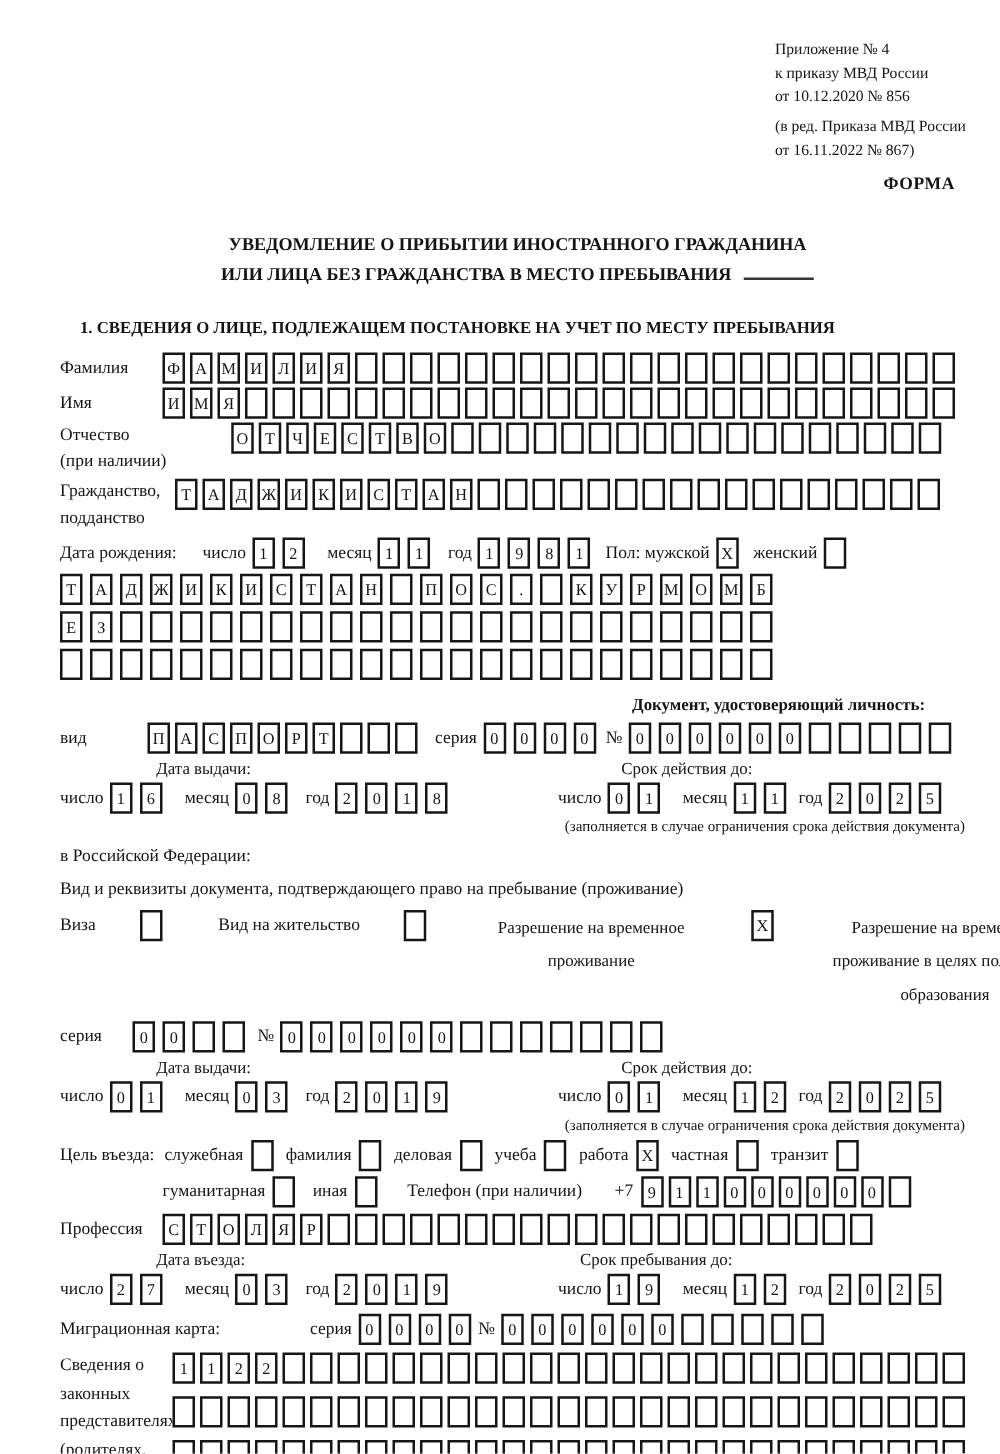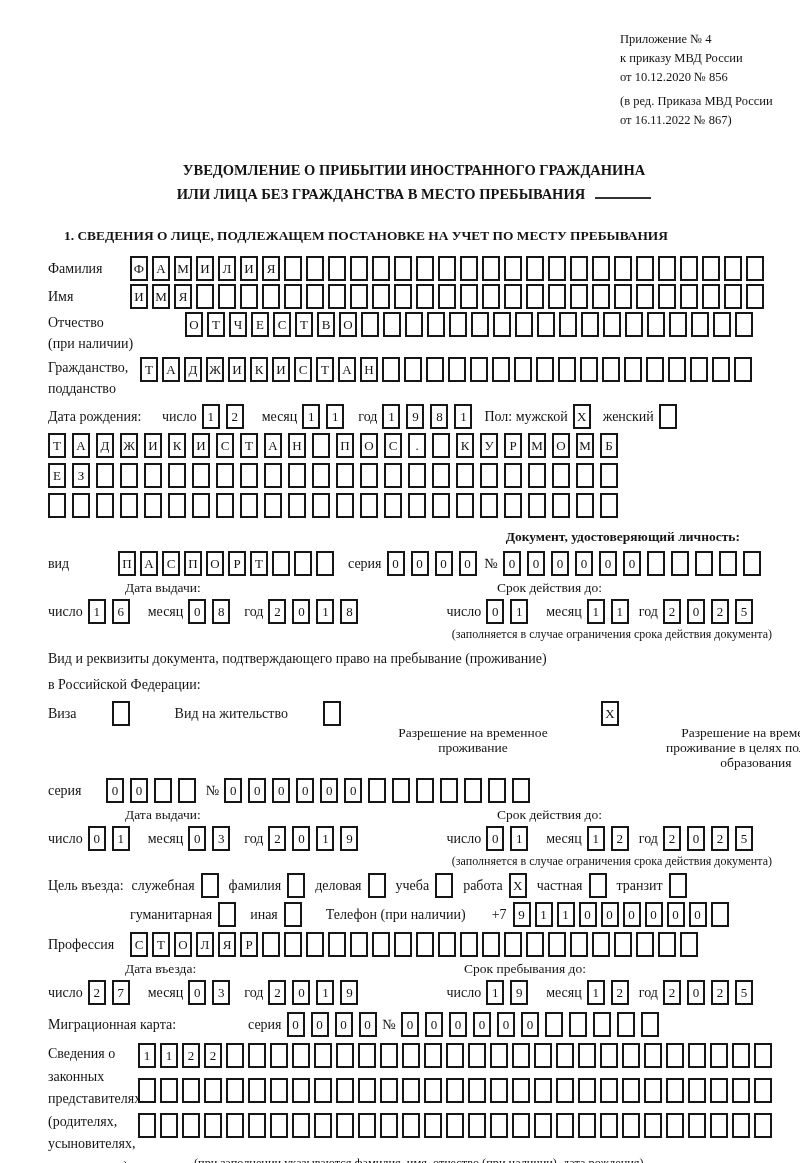--- a/index.html
+++ b/index.html
@@ -44,39 +44,40 @@
   
   .center-bold{text-align:right;font-weight:bold;font-size:13.5px;margin:7px 40px 6px 0;}
   
   .dhead{position:relative;height:18px;margin-top:4px;font-size:13.5px;}
   .dhead span{position:absolute;top:0;}
   .note{text-align:right;padding-right:8px;font-size:12px;margin:2px 0 4px 0;}
   .para{line-height:25px;margin-bottom:1px;}
   
   .opts{align-items:flex-start;margin-top:4px;gap:29px;}
   .optlbl{line-height:25px;margin-right:6px;flex:0 0 auto;}
-  .optblock{text-align:center;line-height:15px;font-size:13.5px;flex:0 0 auto;margin-top:24px;}
+  .optblock{text-align:center;line-height:27px;font-size:13.5px;flex:0 0 auto;}
   .w175{width:178px;} .w185{width:188px;}
   .ml14{margin-left:14px;} .ml16{margin-left:16px;} .ml10{margin-left:10px;}
   .caption{font-size:12.3px;margin:8px 0 0 56px;}
   .repsrows .boxes{margin-bottom:10px;}
 </style>
 </head>
 <body>
 
 <div class="page">
 
   <div class="hdr">
     <div>Приложение № 4</div>
     <div>к приказу МВД России</div>
     <div>от 10.12.2020 № 856</div>
     <div class="ed">(в ред. Приказа МВД России</div>
     <div>от 16.11.2022 № 867)</div>
   </div>
 
+  <div class="forma">ФОРМА</div>
 
   <div class="title">
     <div>УВЕДОМЛЕНИЕ О ПРИБЫТИИ ИНОСТРАННОГО ГРАЖДАНИНА</div>
     <div><span>ИЛИ ЛИЦА БЕЗ ГРАЖДАНСТВА В МЕСТО ПРЕБЫВАНИЯ</span><span class="tline"></span></div>
   </div>
 
   <div class="sec1">1. СВЕДЕНИЯ О ЛИЦЕ, ПОДЛЕЖАЩЕМ ПОСТАНОВКЕ НА УЧЕТ ПО МЕСТУ ПРЕБЫВАНИЯ</div>
 
   <div class="frow">
     <span class="lbl w82">Фамилия</span>
@@ -406,22 +407,22 @@
     <span class="dlbl" style="margin-left:4px">год</span>
     <span class="boxes dboxes">
         <span class="box">2</span>
         <span class="box">0</span>
         <span class="box">2</span>
         <span class="box">5</span>
       </span>
   </div>
   <div class="note">(заполняется в случае ограничения срока действия документа)</div>
 
+  <div class="para">в Российской Федерации:</div>
   <div class="para">Вид и реквизиты документа, подтверждающего право на пребывание (проживание)</div>
-  <div class="para">в Российской Федерации:</div>
 
   <div class="frow opts">
     <span class="optlbl">Виза</span>
     <span class="boxes cb">
         <span class="box"></span>
       </span>
     <span class="optlbl ml16">Вид на жительство</span>
     <span class="boxes cb">
         <span class="box"></span>
       </span>

